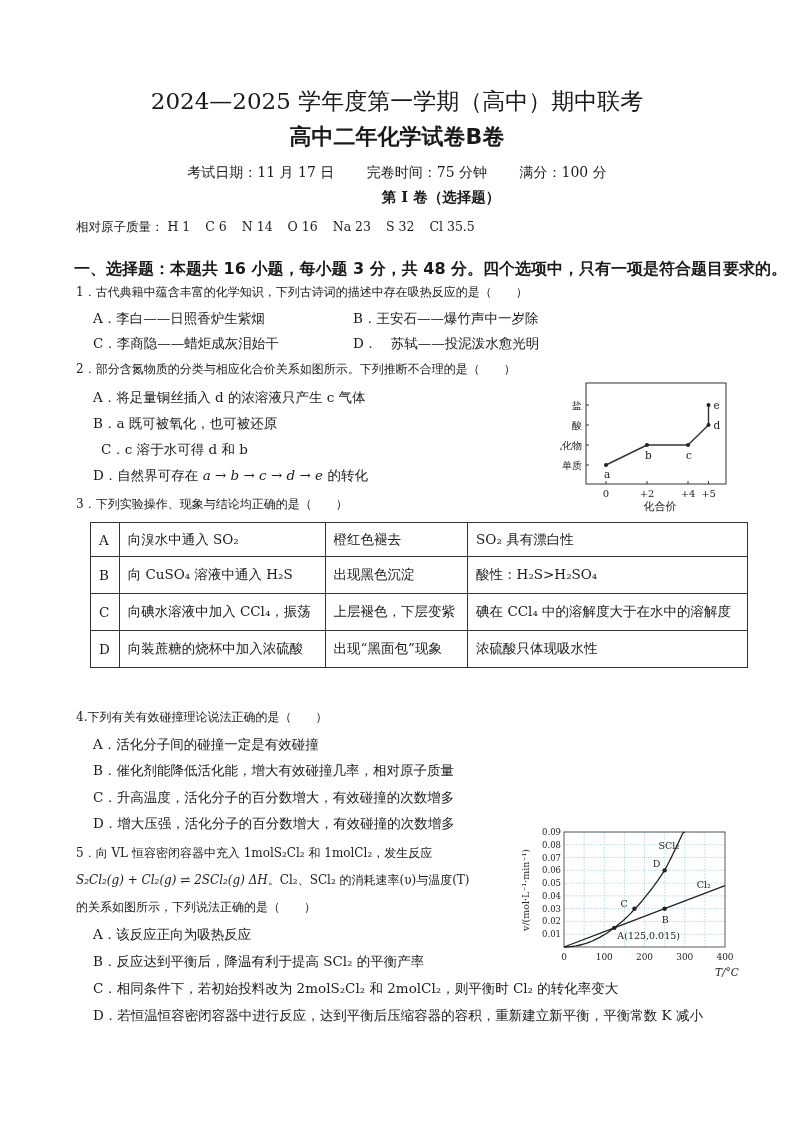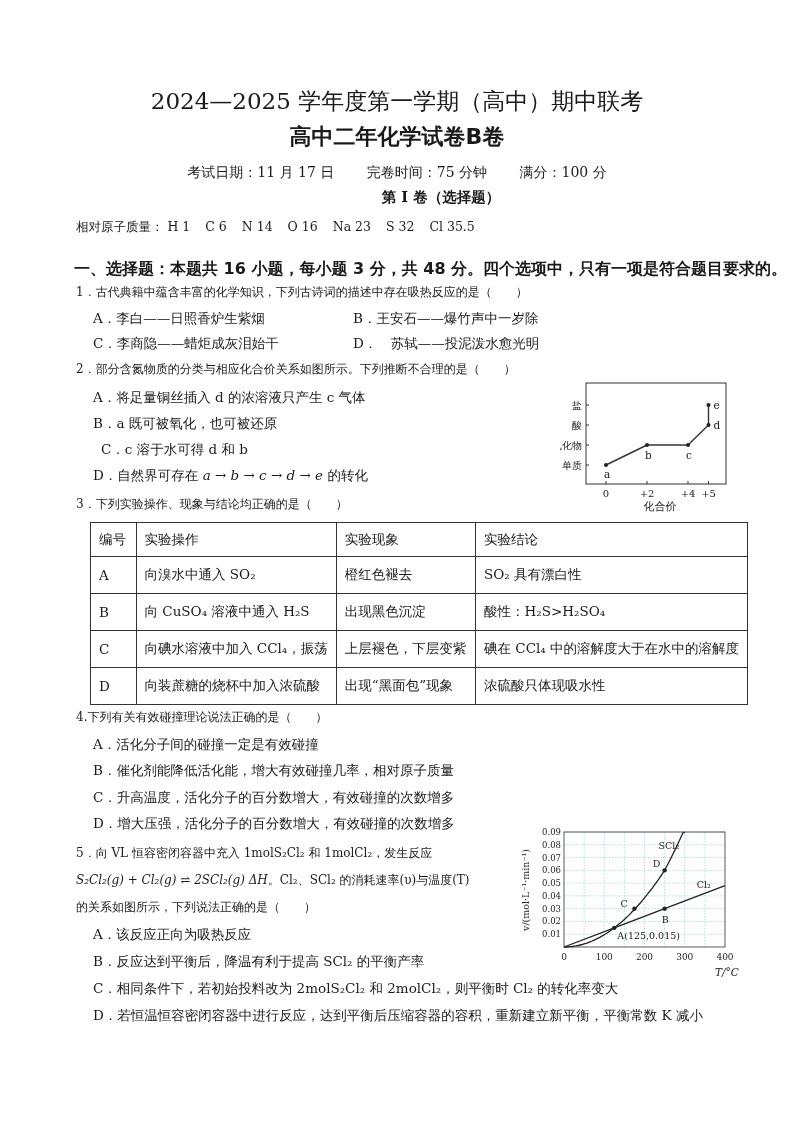--- a/index.html
+++ b/index.html
@@ -102,26 +102,20 @@
       <text x="153.5" y="49" font-size="10.5" fill="#222">d</text>
       <circle cx="148.5" cy="25" r="2" fill="#222"></circle>
       <text x="153.5" y="29" font-size="10.5" fill="#222">e</text>
     </g>
   <text x="100" y="130" font-size="11" text-anchor="middle" fill="#222">化合价</text>
 </svg>
 
 <div class="abs q" style="top:496px;left:76px;">3．下列实验操作、现象与结论均正确的是（　　）</div>
 <table class="exp">
   <tbody>
-      <tr>
-    <td style="width:32px;">编号</td>
-    <td style="width:180px;">实验操作</td>
-    <td style="width:124px;">实验现象</td>
-    <td>实验结论</td>
-  </tr>
   <tr>
     <td>A</td>
     <td>向溴水中通入 SO₂</td>
     <td>橙红色褪去</td>
     <td>SO₂ 具有漂白性</td>
   </tr>
   <tr>
     <td>B</td>
     <td>向 CuSO₄ 溶液中通入 H₂S</td>
     <td>出现黑色沉淀</td>

